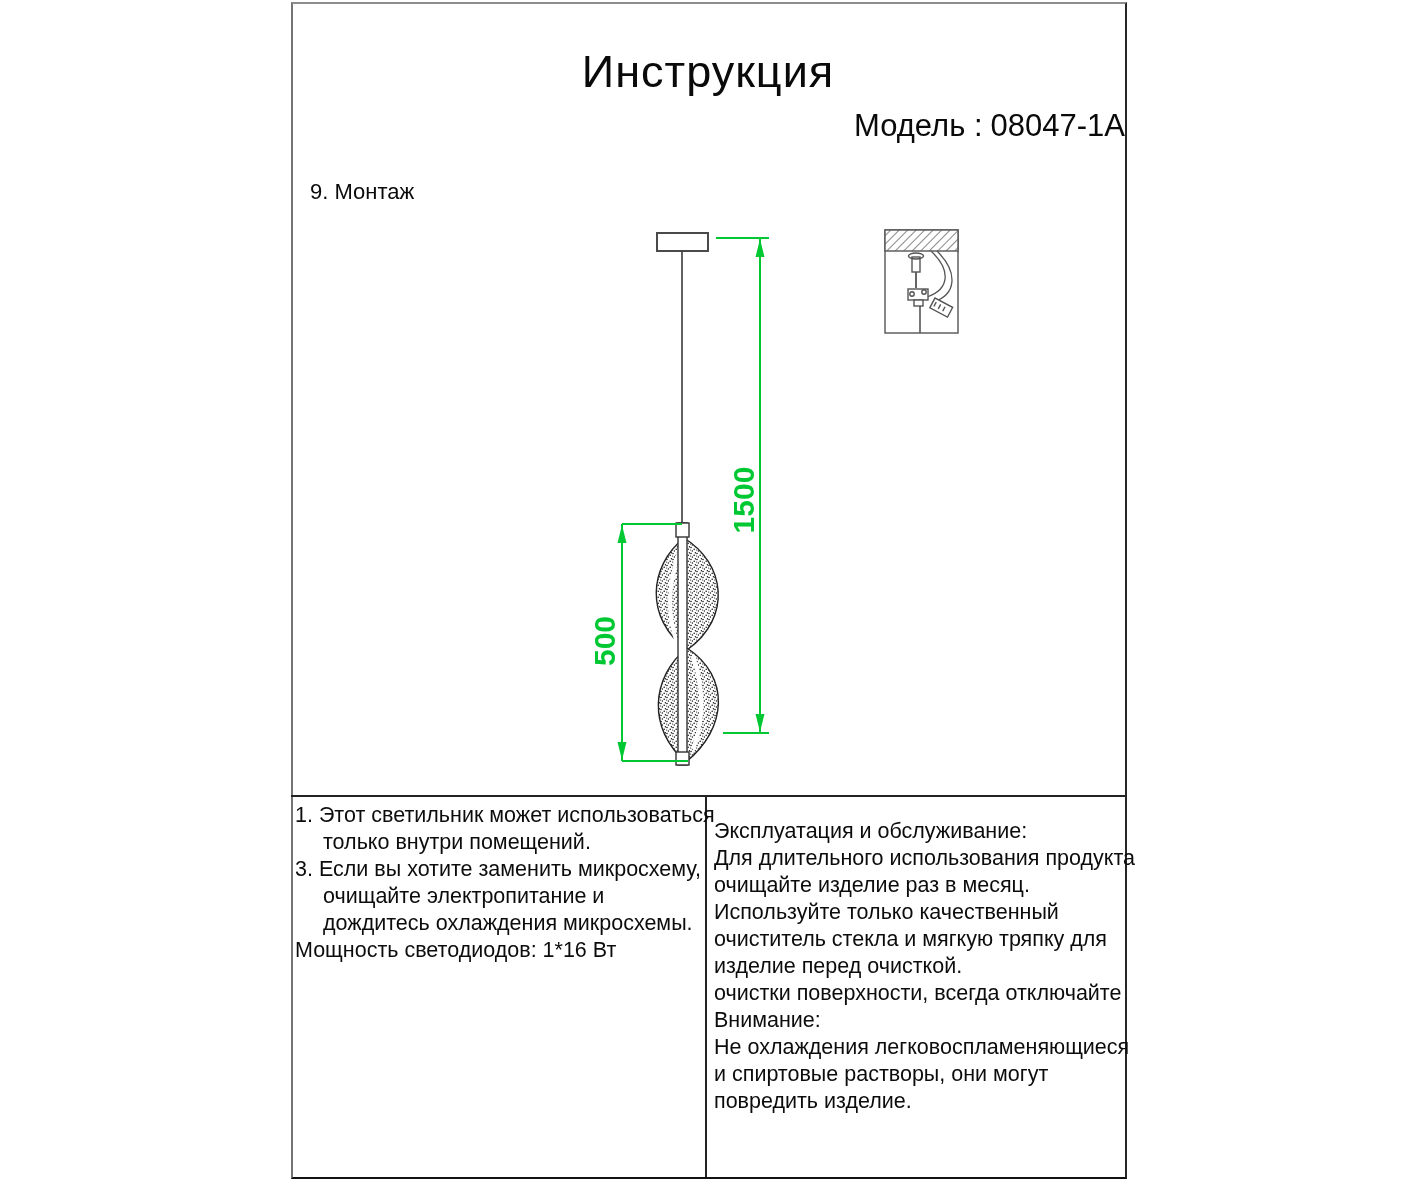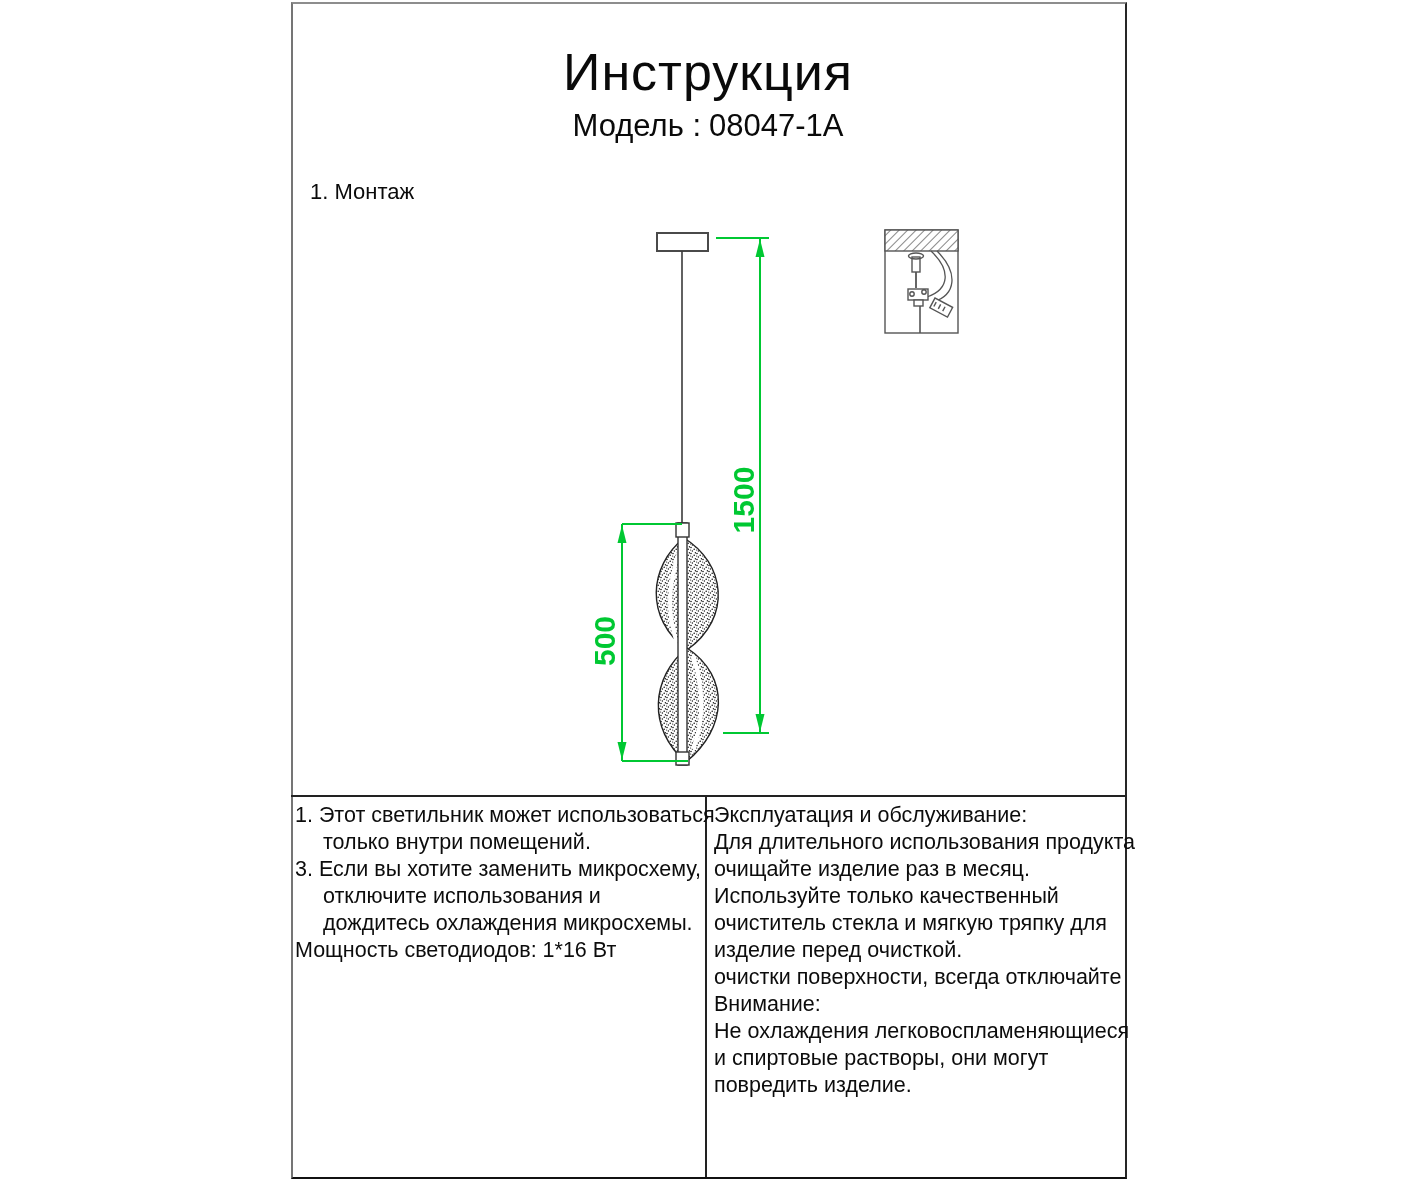--- a/index.html
+++ b/index.html
@@ -16,26 +16,26 @@
     left:291px;top:2px;width:832px;height:1173px;
     border-top:2px solid #8d8d8d;
     border-left:2px solid #757575;
     border-right:2px solid #262626;
     border-bottom:2px solid #111111;
     background:#ffffff;
   }
   .doc-title{
     position:absolute;left:291px;top:46px;width:834px;
     text-align:center;
-    font-size:52px;line-height:52px;color:#0a0a0a;
+    font-size:45px;line-height:52px;color:#0a0a0a;
     letter-spacing:1px;
   }
   .model-line{
     position:absolute;left:291px;top:106px;width:834px;
-    text-align:center;
+    text-align:right;
     font-size:31px;line-height:40px;color:#0a0a0a;
   }
   .model-line .val{padding-left:8px;}
   .section-label{
     position:absolute;left:310px;top:178px;
     font-size:22px;line-height:28px;color:#0a0a0a;
   }
   svg.drawing{position:absolute;left:0;top:0;}
   .notes-row{
     position:absolute;left:291px;top:795px;width:834px;height:382px;
@@ -43,38 +43,39 @@
     display:flex;box-sizing:border-box;
   }
   .col-left{
     width:416px;box-sizing:border-box;
     border-right:2px solid #222;
     padding:5px 2px 0 4px;
   }
   .col-right{
     flex:1;box-sizing:border-box;
     padding:5px 2px 0 7px;
+    margin-top:16px;
   }
   .nline{
     font-size:21.5px;line-height:27px;color:#0c0c0c;
     white-space:nowrap;
   }
   .nline.indent{padding-left:28px;}
 </style>
 </head>
 <body>
 
 <div class="canvas">
   <div class="sheet"></div>
 
   <div class="doc-title">Инструкция</div>
   <div class="model-line">
     <span>Модель :</span><span class="val">08047-1A</span>
   </div>
-  <div class="section-label">1. Монтаж</div>
+  <div class="section-label">9. Монтаж</div>
 
   <svg class="drawing" width="1417" height="1181" viewBox="0 0 1417 1181">
     <defs>
       <pattern id="stipple" width="6" height="6" patternUnits="userSpaceOnUse">
         <rect width="6" height="6" fill="#ffffff"></rect>
         <circle cx="1" cy="1.5" r="0.8" fill="#1a1a1a"></circle>
         <circle cx="4.2" cy="3.2" r="0.8" fill="#1a1a1a"></circle>
         <circle cx="2.4" cy="5" r="0.7" fill="#1a1a1a"></circle>
         <circle cx="5.4" cy="0.8" r="0.7" fill="#1a1a1a"></circle>
         <circle cx="0.6" cy="4" r="0.6" fill="#1a1a1a"></circle>
@@ -151,21 +152,21 @@
     <div class="col-left">
 
         <div class="nline">1. Этот светильник может использоваться</div>
 
         <div class="nline indent">только внутри помещений.</div>
 
 
 
         <div class="nline">3. Если вы хотите заменить микросхему,</div>
 
-        <div class="nline indent">отключите использования и</div>
+        <div class="nline indent">очищайте электропитание и</div>
 
         <div class="nline indent">дождитесь охлаждения микросхемы.</div>
 
 
         <div class="nline">Мощность светодиодов: 1*16 Вт</div>
       </div>
     <div class="col-right">
 
         <div class="nline">Эксплуатация и обслуживание:</div>
 

